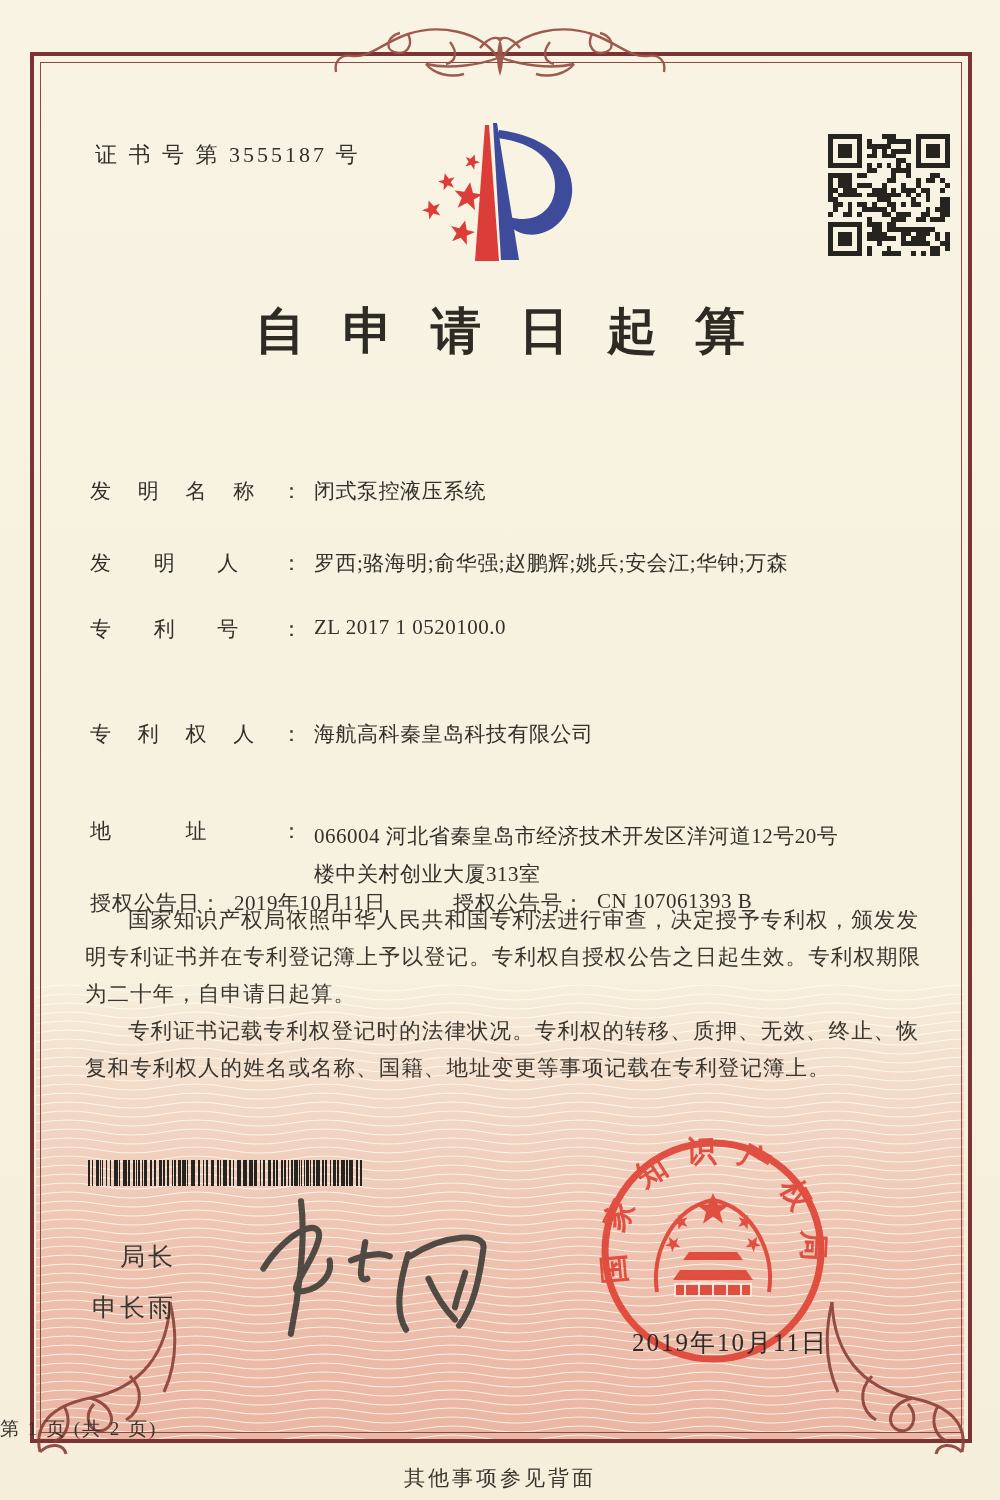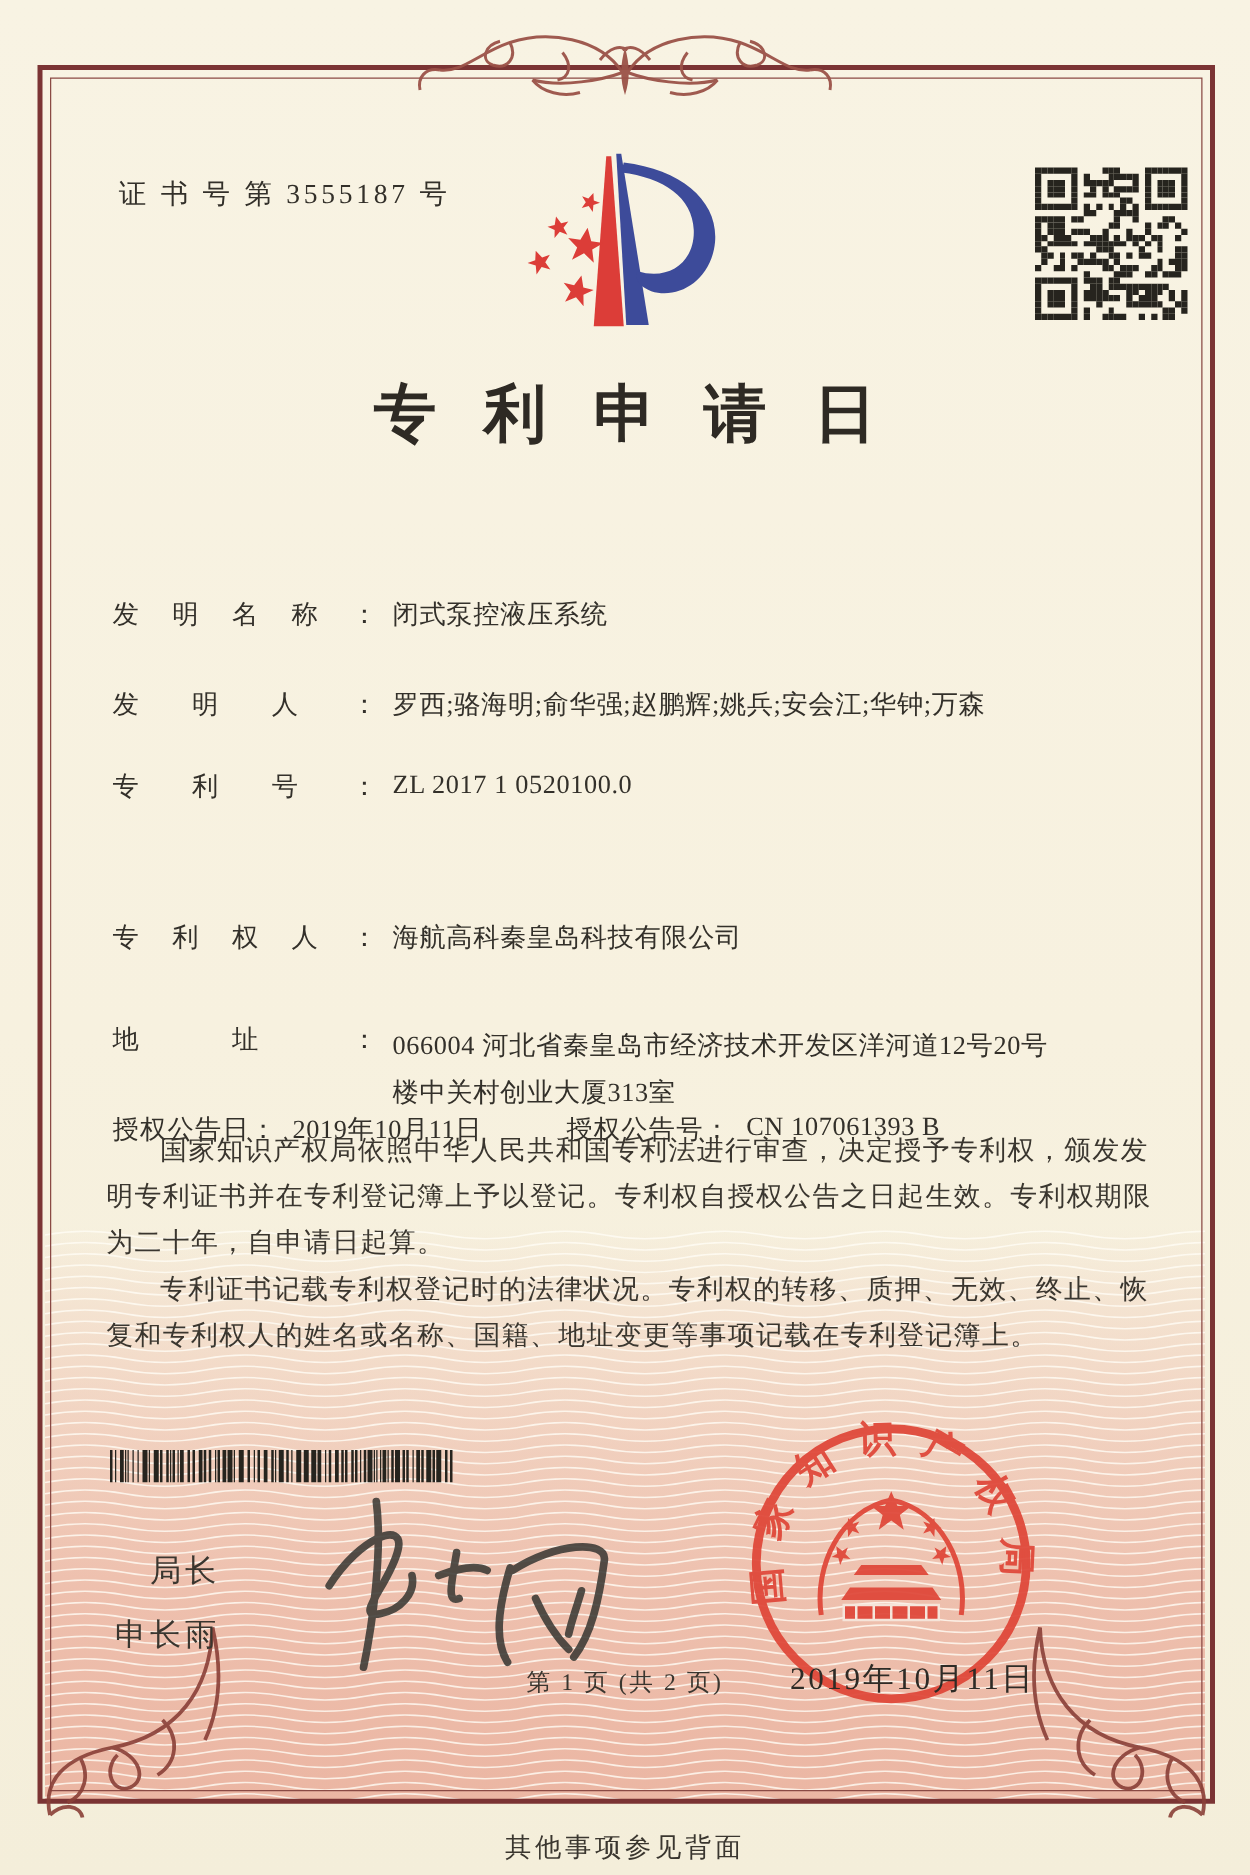--- a/index.html
+++ b/index.html
@@ -50,21 +50,21 @@
   .body-text{position:absolute;left:85px;top:890px;width:840px;z-index:4;font-size:21.5px;line-height:37px;letter-spacing:1.1px;color:#3a362f;margin-top:12px;}
   .body-text p{margin:0;text-indent:2em;}
   
   .barcode{position:absolute;left:88px;top:1160px;width:282px;height:26px;display:flex;z-index:4;overflow:hidden;}
   .barcode i{display:block;height:100%;background:#26241e;flex:none;}
   .commissioner{position:absolute;left:92px;top:1240px;z-index:4;font-family:"Liberation Sans","DejaVu Sans",sans-serif;font-size:25px;color:#3a362f;text-align:right;}
   .commissioner div{margin-bottom:18px;letter-spacing:3px;}
   .signature{position:absolute;left:245px;top:1188px;width:265px;height:155px;z-index:5;}
   .seal{position:absolute;left:596px;top:1134px;width:235px;height:235px;z-index:5;opacity:0.92;}
   .seal-date{position:absolute;left:632px;top:1326px;font-size:25px;letter-spacing:2px;color:#2e2b26;z-index:6;}
-  .page-info{position:absolute;left:0;top:1333px;width:1000px;text-align:center;font-size:19px;letter-spacing:2px;color:#3a362f;z-index:4;}
+  .page-info{position:absolute;left:0;top:1416px;width:1000px;font-size:19px;letter-spacing:2px;color:#3a362f;z-index:4;}
   .back-note{position:absolute;left:0;top:1464px;width:1000px;text-align:center;font-size:21px;letter-spacing:3px;color:#3a362f;z-index:4;}
 </style>
 </head>
 <body>
 
 <div class="page">
 
   <div class="pink-zone">
     <svg id="waves" width="928" height="459">
         <g fill="none" stroke="rgba(255,252,245,0.8)" stroke-width="1.1">
@@ -802,32 +802,32 @@
       <i class="on"></i>
       <i class=""></i>
       <i class="on"></i>
       <i class=""></i>
       <i class="on"></i>
       <i class="on"></i>
       <i class=""></i>
       <i class=""></i>
     </div>
 
-  <div class="title">专利申请日</div>
+  <div class="title">自申请日起算</div>
 
   <div class="field-row" style="top:430px">
     <span class="flabel">发明名称：</span><span class="fvalue">闭式泵控液压系统</span>
   </div>
   <div class="field-row" style="top:502px">
     <span class="flabel">发明人：</span><span class="fvalue">罗西;骆海明;俞华强;赵鹏辉;姚兵;安会江;华钟;万森</span>
   </div>
   <div class="field-row" style="top:568px">
     <span class="flabel">专利号：</span><span class="fvalue">ZL 2017 1 0520100.0</span>
   </div>
-  <div class="field-row" style="top:689px">
+  <div class="field-row" style="top:673px">
     <span class="flabel">专利权人：</span><span class="fvalue">海航高科秦皇岛科技有限公司</span>
   </div>
   <div class="field-row" style="top:770px">
     <span class="flabel">地址：</span><span class="fvalue wrap">066004 河北省秦皇岛市经济技术开发区洋河道12号20号楼中关村创业大厦313室</span>
   </div>
   <div class="field-row" style="top:842px">
     <span class="flabel compact">授权公告日：</span><span class="fvalue">2019年10月11日</span>
     <span class="flabel compact pair2">授权公告号：</span><span class="fvalue">CN 107061393 B</span>
   </div>
 

